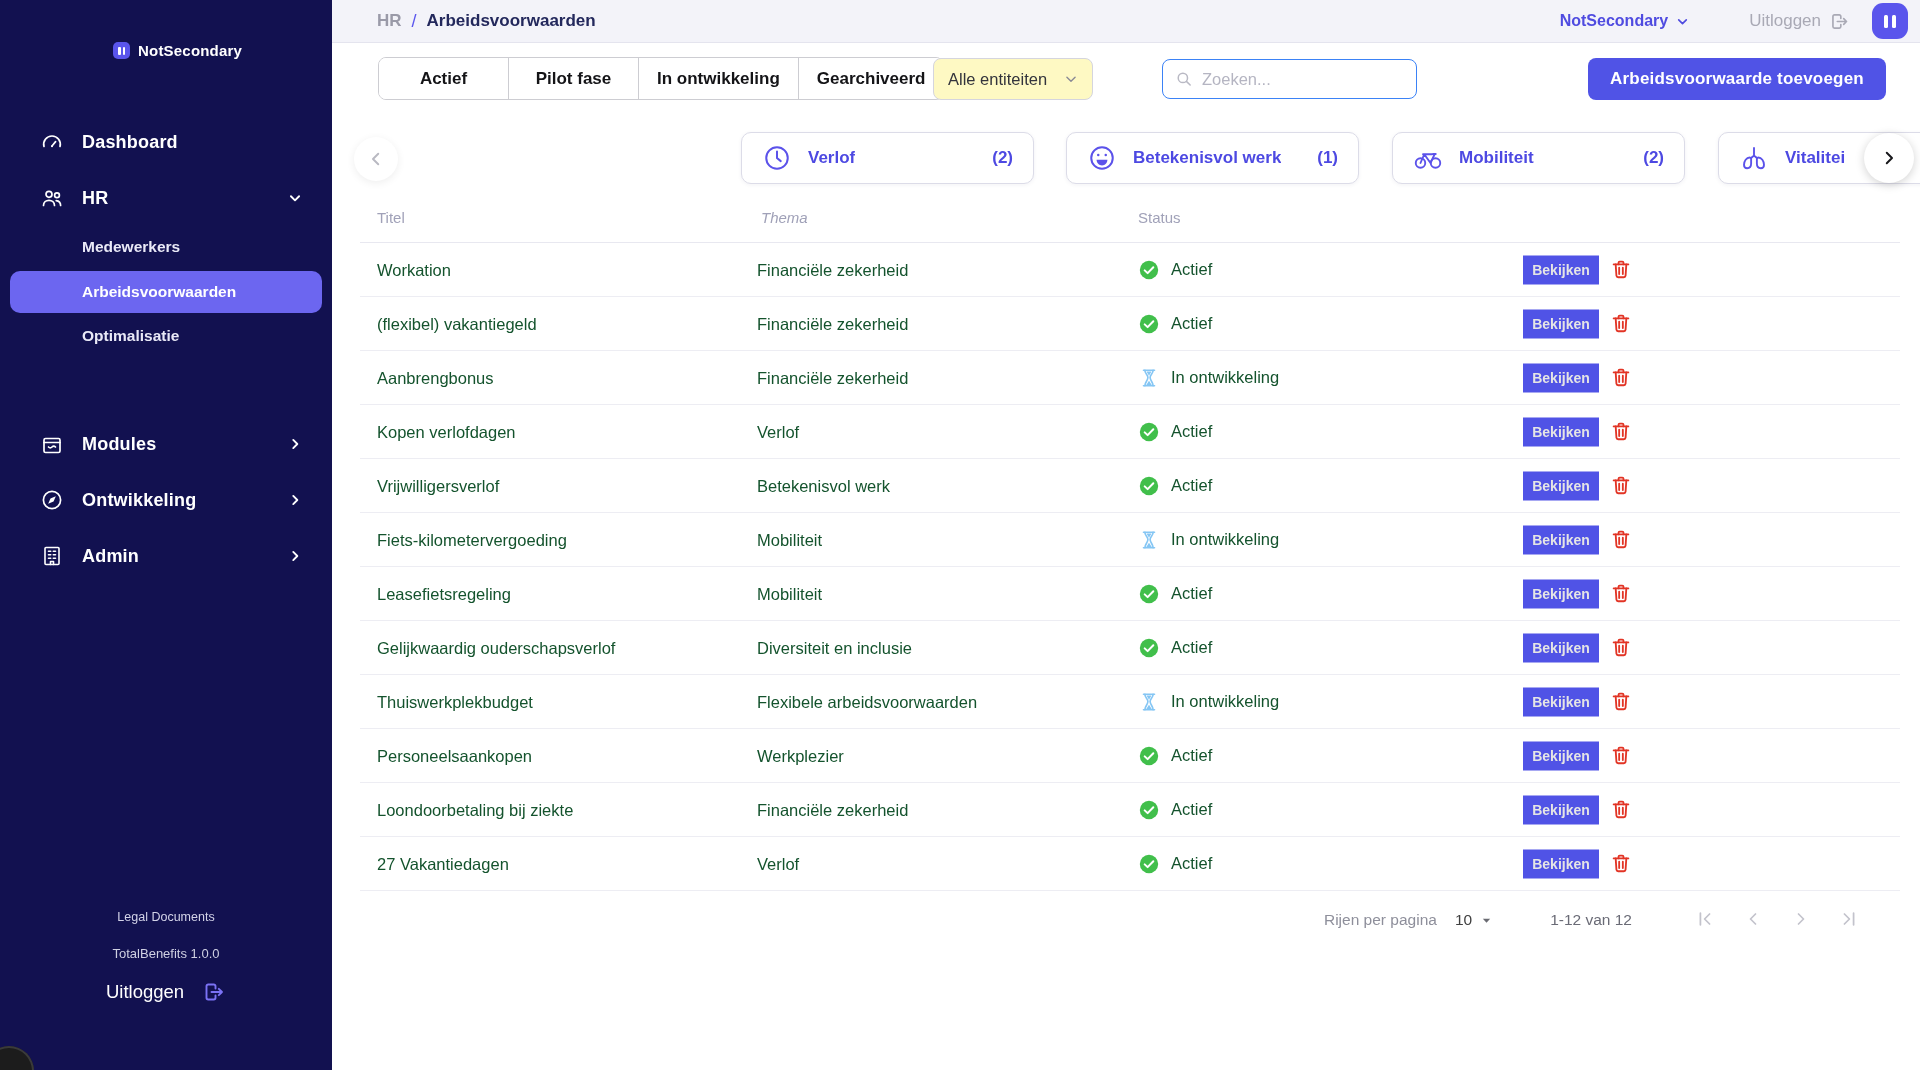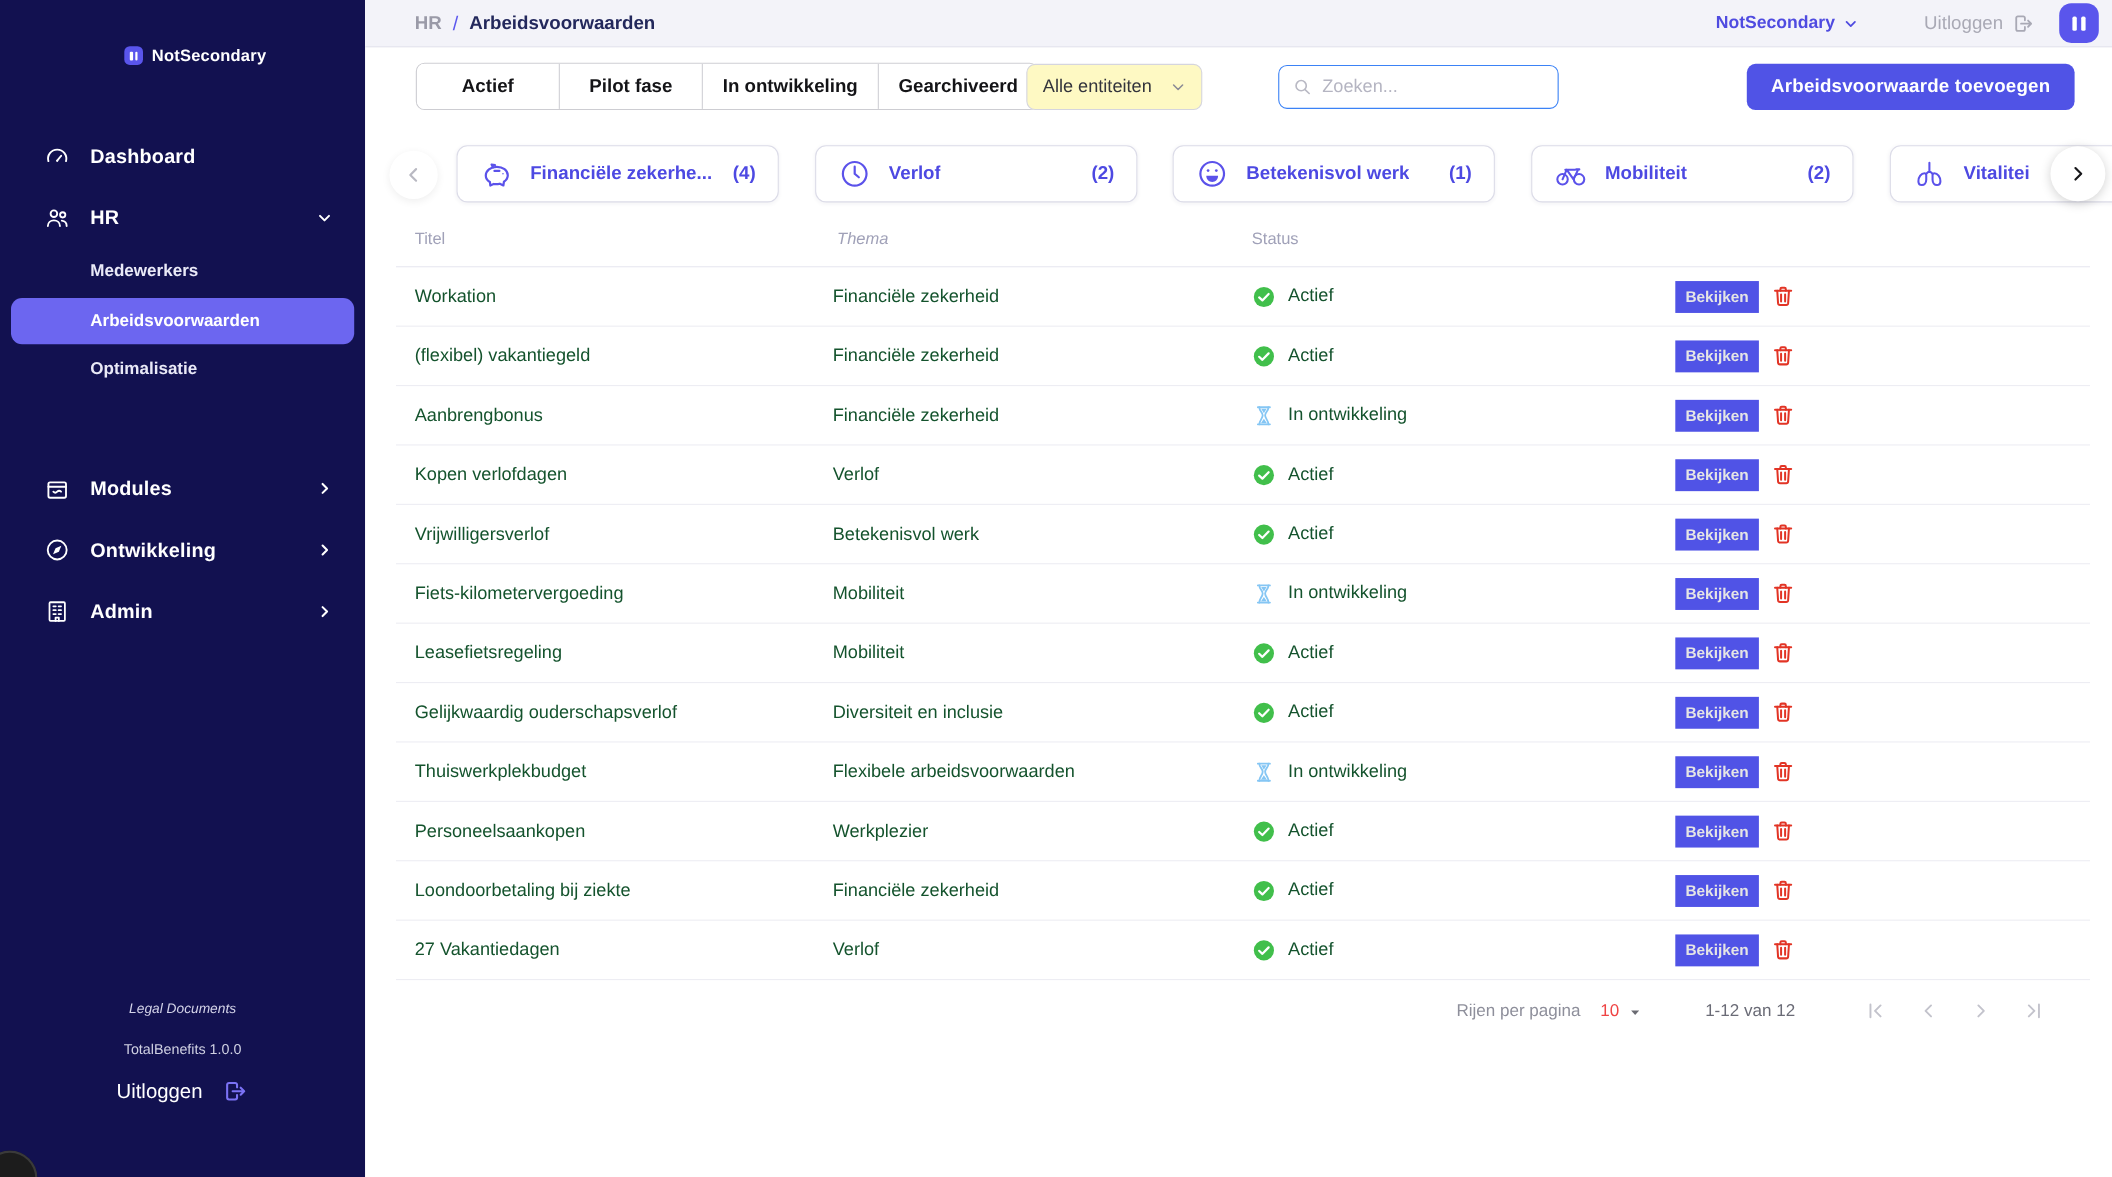--- a/index.html
+++ b/index.html
@@ -18,21 +18,21 @@
   .nicon { position:absolute; left:40px; width:24px; height:24px; color:#fff; }
   .nicon svg { width:24px; height:24px; }
   .nlabel { position:absolute; left:82px; color:#fff; font-size:18px; font-weight:700; letter-spacing:.2px; }
   .nchev { position:absolute; right:30px; width:14px; height:14px; color:#fff; }
   .nchev svg { width:14px; height:14px; }
 
   .sub-item { position:absolute; left:0; width:332px; height:38px; display:flex; align-items:center; padding-left:82px;
     color:#e9e9f7; font-size:15.5px; font-weight:600; cursor:pointer; }
   .sub-item.active { left:10px; width:312px; height:42px; background:#6c66f0; border-radius:10px; padding-left:72px; color:#fff; }
 
-  .side-footer-link { position:absolute; left:0; width:332px; text-align:center; color:#d3d3e8; font-size:12.5px; cursor:pointer;font-style:italic; }
+  .side-footer-link { position:absolute; left:0; width:332px; text-align:center; color:#d3d3e8; font-size:12.5px; cursor:pointer; }
   .side-version { position:absolute; left:0; width:332px; text-align:center; color:#cfd0e2; font-size:13px; }
   .side-logout { position:absolute; left:0; width:332px; display:flex; align-items:center; justify-content:center; gap:18px;
     color:#fff; font-size:18.5px; cursor:pointer; }
   .side-logout svg { width:24px; height:24px; color:#7b72f5; }
   .chat-bubble { position:absolute; left:-16px; bottom:-26px; width:50px; height:50px; border-radius:50%;
     background:#1c1c1c; box-shadow:0 0 0 2px #3a3a3a inset; }
 
   
   .main { position:absolute; left:332px; top:0; width:1588px; height:1070px; background:#fff; }
 
@@ -101,21 +101,21 @@
   .view-btn { position:absolute; left:1163px; top:50%; transform:translateY(-50%); width:76px; height:29px; border:none;
     border-radius:0; background:#5053e6; color:#e5e5e5; font-size:14px; font-weight:700;
     font-family:"Liberation Sans",sans-serif; cursor:pointer; }
   .del-btn { position:absolute; left:1249px; top:50%; transform:translateY(-50%); width:24px; height:26px; border:none;
     background:transparent; color:#e23425; cursor:pointer; padding:0; }
   .del-btn svg { width:22px; height:24px; }
 
   
   .pager { position:absolute; top:905px; right:60px; height:30px; display:flex; align-items:center; color:#8e8f9b; font-size:15.5px; }
   .pp-label { margin-right:18px; }
-  .pp-value { display:flex; align-items:center; gap:9px; color:#ef4444; margin-right:58px; cursor:pointer; }
+  .pp-value { display:flex; align-items:center; gap:9px; color:#404040; margin-right:58px; cursor:pointer; }
   .pp-value svg { width:11px; height:11px; color:#6a6b72; }
   .pp-range { color:#6a6b76; margin-right:62px; }
   .pg-btns { display:flex; align-items:center; gap:26px; }
   .pg-btn { border:none; background:transparent; color:#c3c3cc; width:22px; height:22px; cursor:pointer; padding:0; }
   .pg-btn svg { width:20px; height:20px; }
 </style>
 </head>
 <body>
 
 <div class="app">
@@ -264,31 +264,20 @@
 
     <button class="add-btn">Arbeidsvoorwaarde toevoegen</button>
 
     <div class="cards-zone">
       <button class="scroll-left">
         <svg viewBox="0 0 24 24" fill="none" stroke="currentColor" stroke-width="2.6" stroke-linecap="round" stroke-linejoin="round">
             <path d="M15 5l-7 7 7 7"></path>
           </svg>
       </button>
 
-      <div class="cat-card" style="left:83px">
-        <span class="cicon">
-          <svg viewBox="0 0 24 24" fill="none" stroke="currentColor" stroke-width="1.6" stroke-linecap="round" stroke-linejoin="round">
-            <path d="M4.5 13.3c0-3.6 3.5-6.4 8-6.4 4.4 0 8 2.7 8 6.2 0 2-1.1 3.6-2.8 4.7l-.4 2.7-2.6-1.3a10.6 10.6 0 0 1-4.5.2l-2.4 1.1-.3-2.5c-1.9-1.1-3-2.7-3-4.7z"></path>
-            <path d="M9.8 7.4L8.7 5.3l2.5.4"></path>
-              <path d="M10.8 9.9h3.6"></path>
-              <circle cx="17" cy="12" r=".55" fill="currentColor" stroke="none"></circle>
-          </svg></span>
-        <span class="cat-label">Financiële zekerhe...</span>
-        <span class="cat-count">(4)</span>
-      </div>
 
       <div class="cat-card" style="left:409px">
         <span class="cicon">
           <svg viewBox="0 0 24 24" fill="none" stroke="currentColor" stroke-width="1.6" stroke-linecap="round">
             <circle cx="12" cy="12" r="8.6"></circle>
               <path d="M12 6.8V12l3 2.5"></path>
           </svg></span>
         <span class="cat-label">Verlof</span>
         <span class="cat-count">(2)</span>
       </div>

